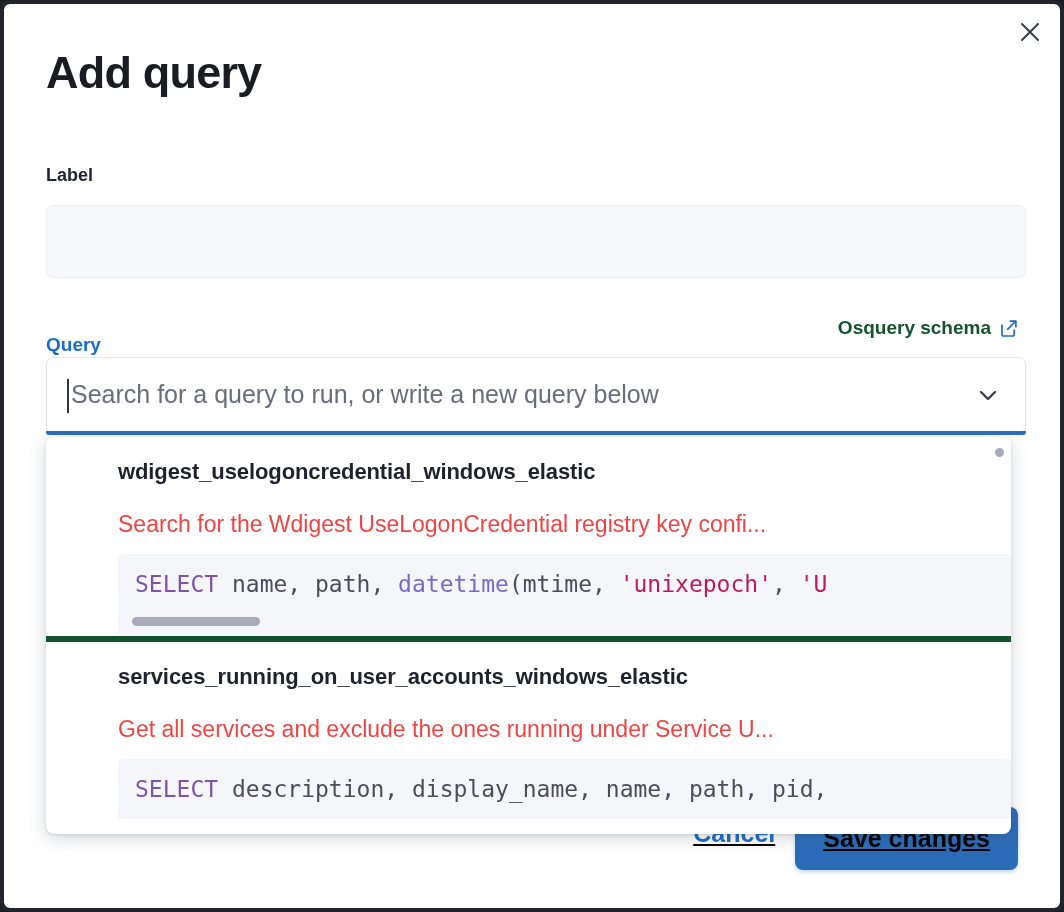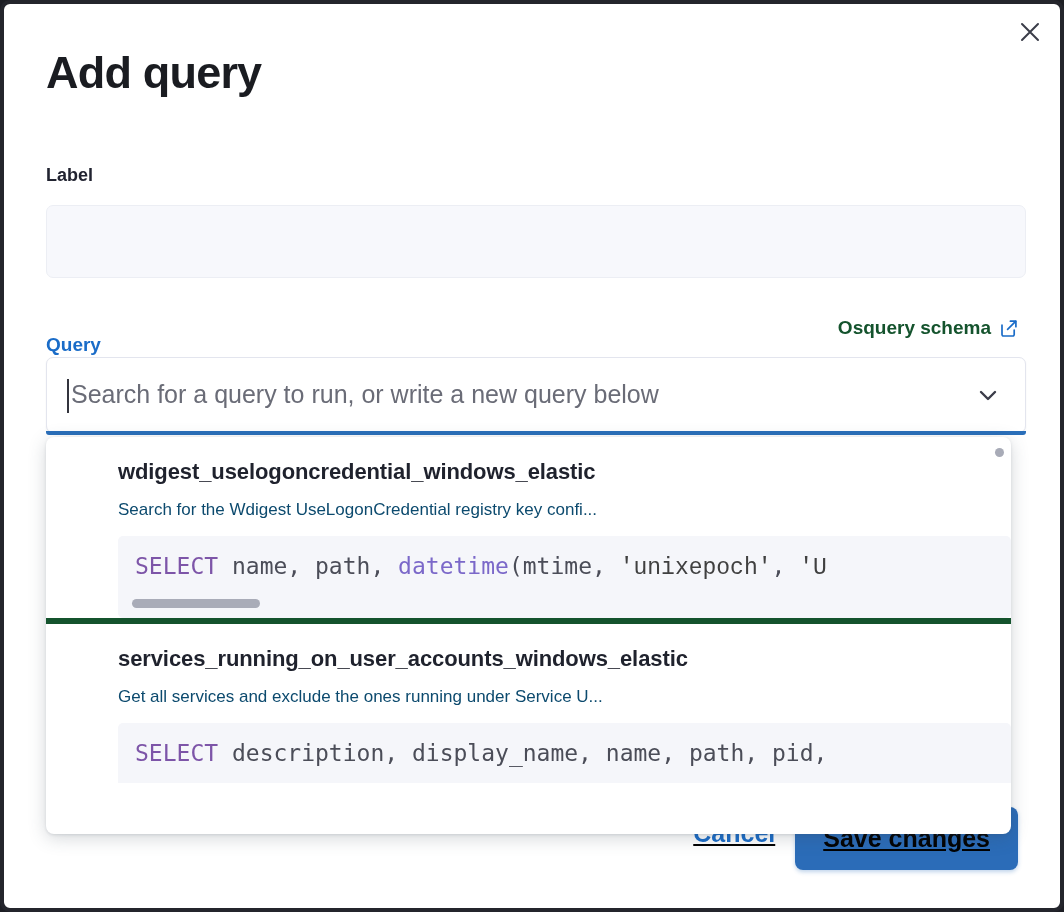--- a/index.html
+++ b/index.html
@@ -194,23 +194,23 @@
     cursor: pointer;
   }
   .dd-option + .dd-option { border-top: 6px solid #14532d; }
   .dd-title {
     font-size: 22px;
     font-weight: 700;
     color: #1f222d;
     letter-spacing: -0.1px;
   }
   .dd-desc {
-    margin-top: 15px;
-    font-size: 17px;
-    color: #0c4a6e;
+    margin-top: 26px;
+    font-size: 23px;
+    color: #ef4444;
     white-space: nowrap;
     overflow: hidden;
   }
   .dd-code-wrap {
     margin-top: 16px;
     margin-right: 0;
     background: #f5f6fa;
     border-radius: 5px;
     height: 82px;
     position: relative;
@@ -221,21 +221,21 @@
     left: 17px;
     top: 16px;
     font-family: "DejaVu Sans Mono", "Liberation Mono", monospace;
     font-size: 23px;
     line-height: 1.25;
     white-space: pre;
     color: #34353f;
   }
   .tok-kw    { color: #7d55a8; }
   .tok-fn    { color: #7b68c9; }
-  .tok-str   { color: #404040; font-family: Liberation Mono, monospace; }
+  .tok-str   { color: #be185d; }
   .tok-punct { color: #4b4d58; }
   .code-scrollbar {
     position: absolute;
     left: 14px;
     bottom: 10px;
     width: 128px;
     height: 9px;
     border-radius: 5px;
     background: #a9acb8;
     cursor: pointer;

